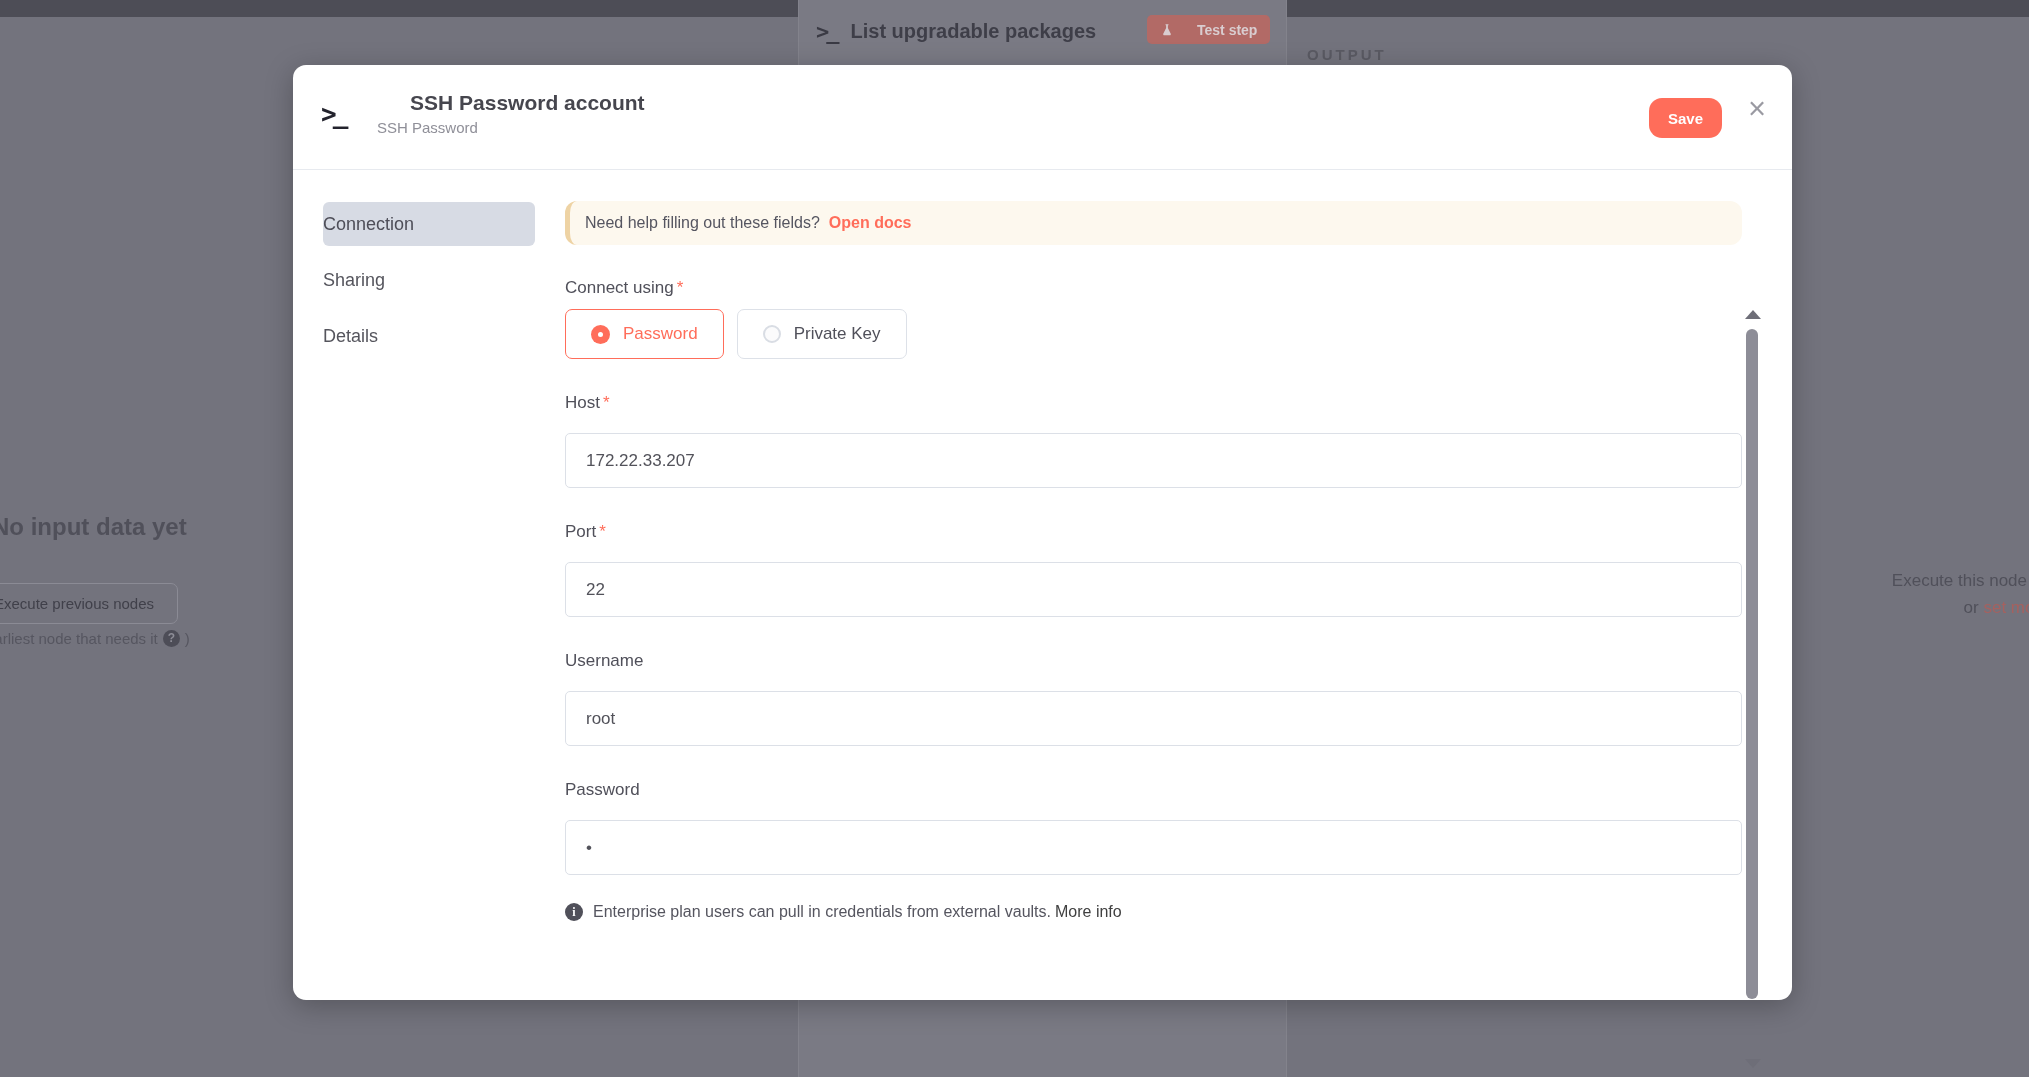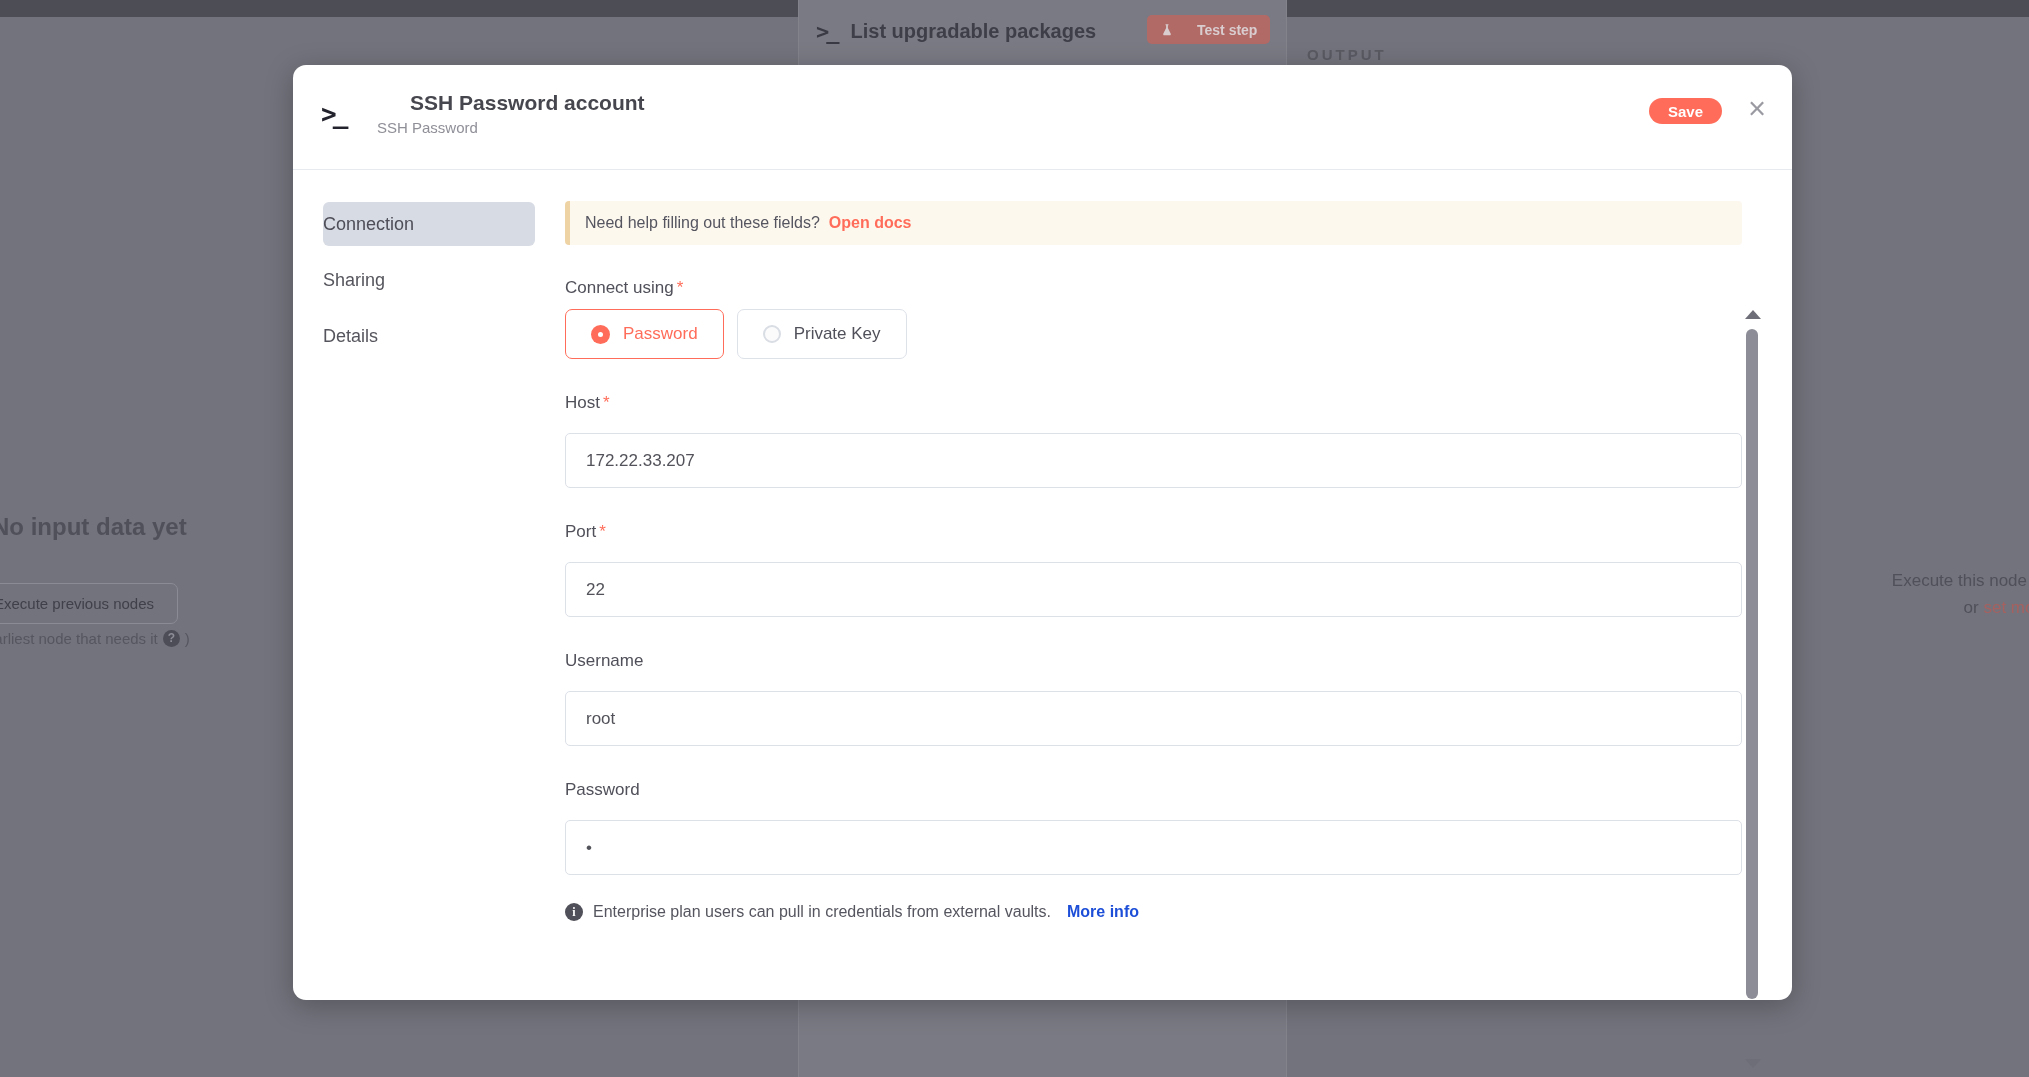--- a/index.html
+++ b/index.html
@@ -50,37 +50,37 @@
   .modal-header { position: relative; height: 105px; border-bottom: 1px solid #e7eaef; }
   .cred-icon {
     position: absolute; left: 28px; top: 34px;
     font-family: "DejaVu Sans Mono", monospace; font-weight: bold; font-size: 26px;
     color: #23232d; letter-spacing: -4px;
   }
   .cred-titles { position: absolute; left: 84px; top: 26px; }
   .cred-title { font-size: 21px; font-weight: 600; color: #46464e; margin-left: 33px; }
   .cred-subtitle { margin-top: 4px; font-size: 15px; color: #8f8f98; }
   .save-btn {
-    position: absolute; right: 70px; top: 33px; height: 26px; padding: 0 19px;
+    position: absolute; right: 70px; top: 33px; height: 40px; padding: 0 19px;
     background: #ff6d5a; border: none; border-radius: 13px;
     color: #ffffff; font-size: 15px; font-weight: 600; font-family: inherit;
   }
   .close-btn { position: absolute; right: 26px; top: 28px; font-size: 31px; font-weight: 300; color: #9a9aa2; background: none; border: none; line-height: 1; font-family: inherit; }
 
   .modal-body { position: absolute; left: 0; top: 106px; right: 0; bottom: 0; }
 
   .sidebar { position: absolute; left: 30px; top: 31px; width: 212px; }
   .side-item { height: 44px; line-height: 44px; border-radius: 6px; font-size: 18px; color: #55555d; margin-bottom: 12px; }
   .side-item.active { background: #d7dbe4; color: #4e4e58; }
 
   .content { position: absolute; left: 272px; top: 0; width: 1177px; }
 
   .docs-banner {
     margin-top: 30px; height: 44px; background: #fdf8ee;
-    border-left: 5px solid #eed3a4; border-radius: 4px;
+    border-left: 5px solid #eed3a4; border-radius: 12px;
     display: flex; align-items: center; padding-left: 15px; font-size: 16px; color: #555560;
   }
   .docs-link { color: #ff6d5a; font-weight: 600; margin-left: 9px; }
 
   .field-label { margin-top: 34px; font-size: 17px; font-weight: 500; color: #50505a; }
   .req { color: #ff6d5a; margin-left: 3px; }
   .label-connect { margin-top: 33px; }
 
   .radio-row { margin-top: 11px; display: flex; gap: 13px; }
   .radio-card {
@@ -93,21 +93,21 @@
   .radio-dot-on::after { content: ""; position: absolute; left: 7px; top: 7px; width: 5px; height: 5px; border-radius: 50%; background: #fff; }
   .radio-dot-off { width: 18px; height: 18px; border-radius: 50%; border: 2px solid #d9dde4; background: #fbfbfc; }
 
   .text-input {
     margin-top: 20px; width: 100%; height: 55px; border: 1px solid #dce0e7; border-radius: 5px;
     padding: 0 20px; font-size: 17px; color: #52525a; font-family: inherit; background: #fff; outline: none;
   }
 
   .info-row { margin-top: 28px; display: flex; align-items: center; gap: 10px; font-size: 16px; color: #55555f; }
   .info-icon { flex: 0 0 auto; width: 18px; height: 18px; border-radius: 50%; background: #50505a; color: #fff; font-size: 12px; font-weight: 700; font-family: "Liberation Serif", serif; text-align: center; line-height: 18px; }
-  .more-link { color: #1d4ed8; font-weight: 700; margin-left: 16px; }
+  .more-link { color: #404040; font-weight: 400; margin-left: 4px; }
 
   
   .sb-tri-up, .sb-tri-down { position: absolute; left: 1452px; width: 0; height: 0; border-left: 8px solid transparent; border-right: 8px solid transparent; }
   .sb-tri-up { top: 139px; border-bottom: 9px solid #6e6e78; }
   .sb-tri-down { top: 888px; border-top: 9px solid #6e6e78; }
   .sb-thumb { position: absolute; left: 1453px; top: 158px; width: 12px; height: 670px; border-radius: 6px; background: #8d8d97; }
 </style>
 </head>
 <body>
 

